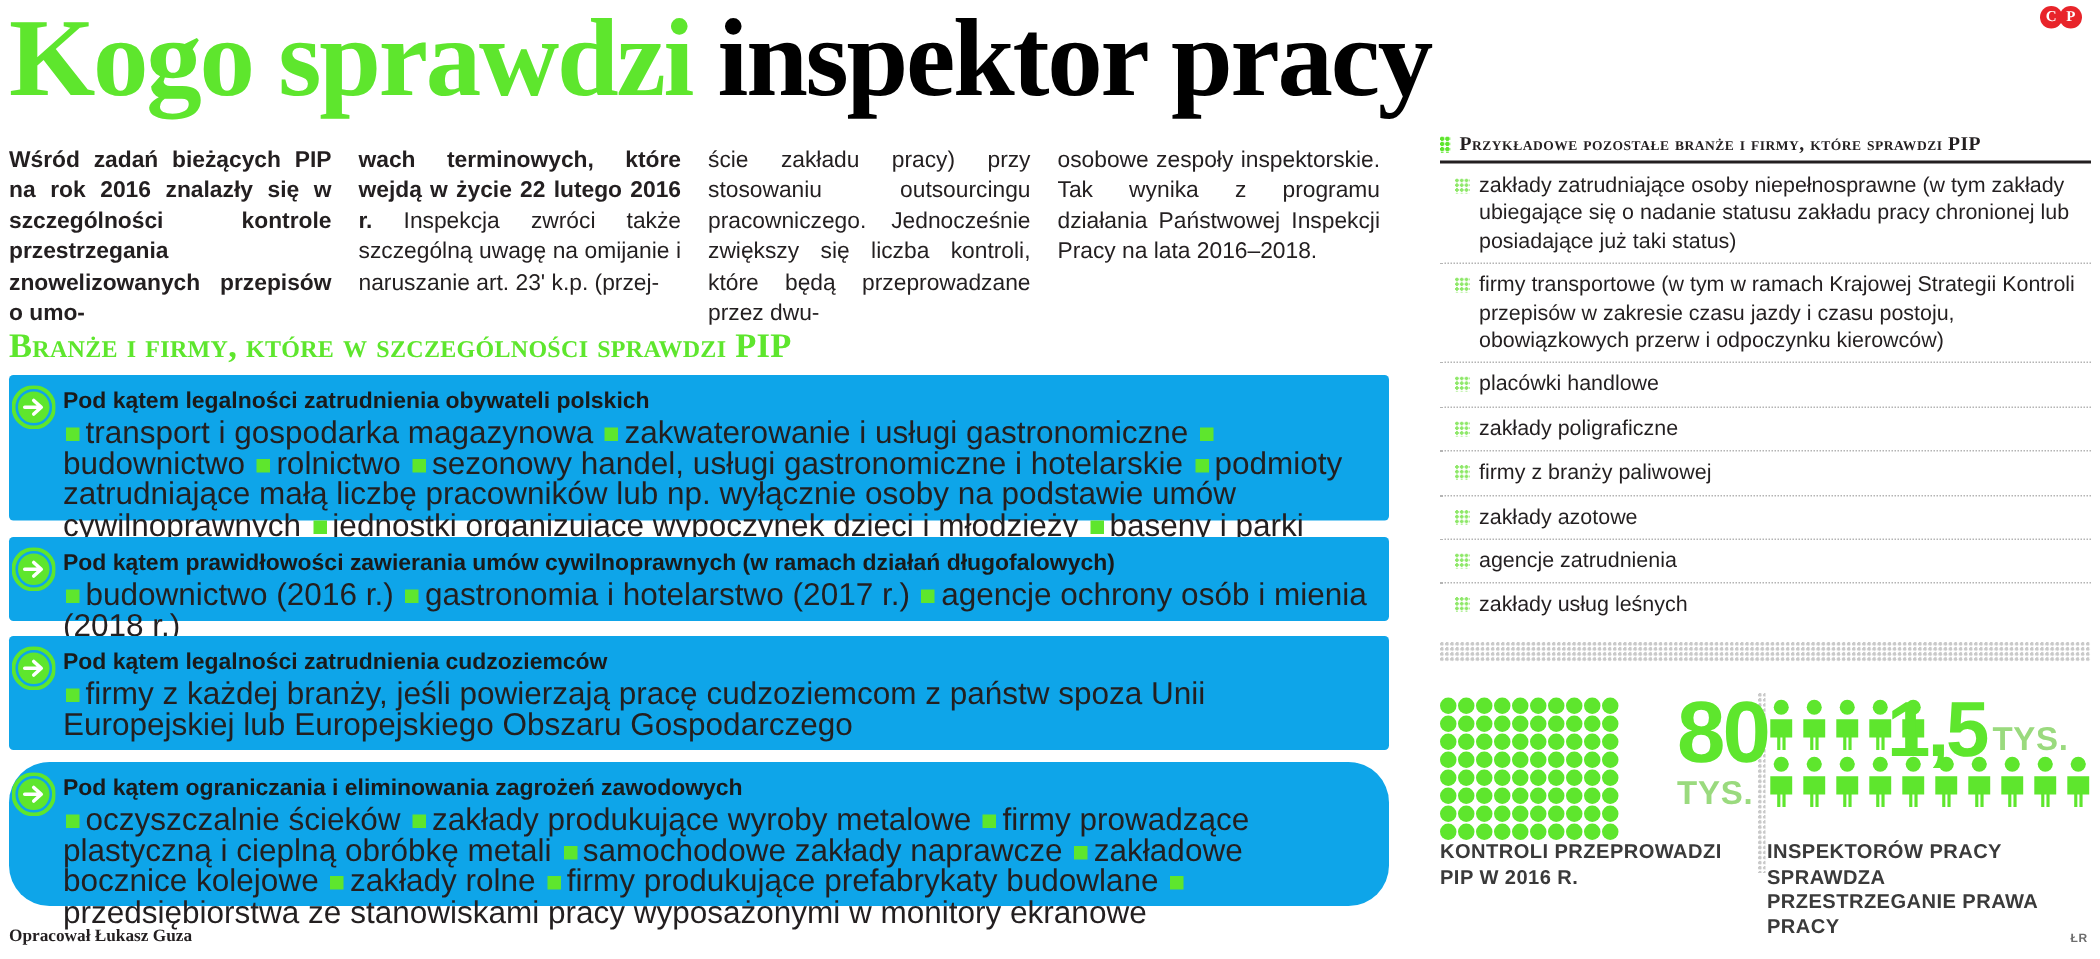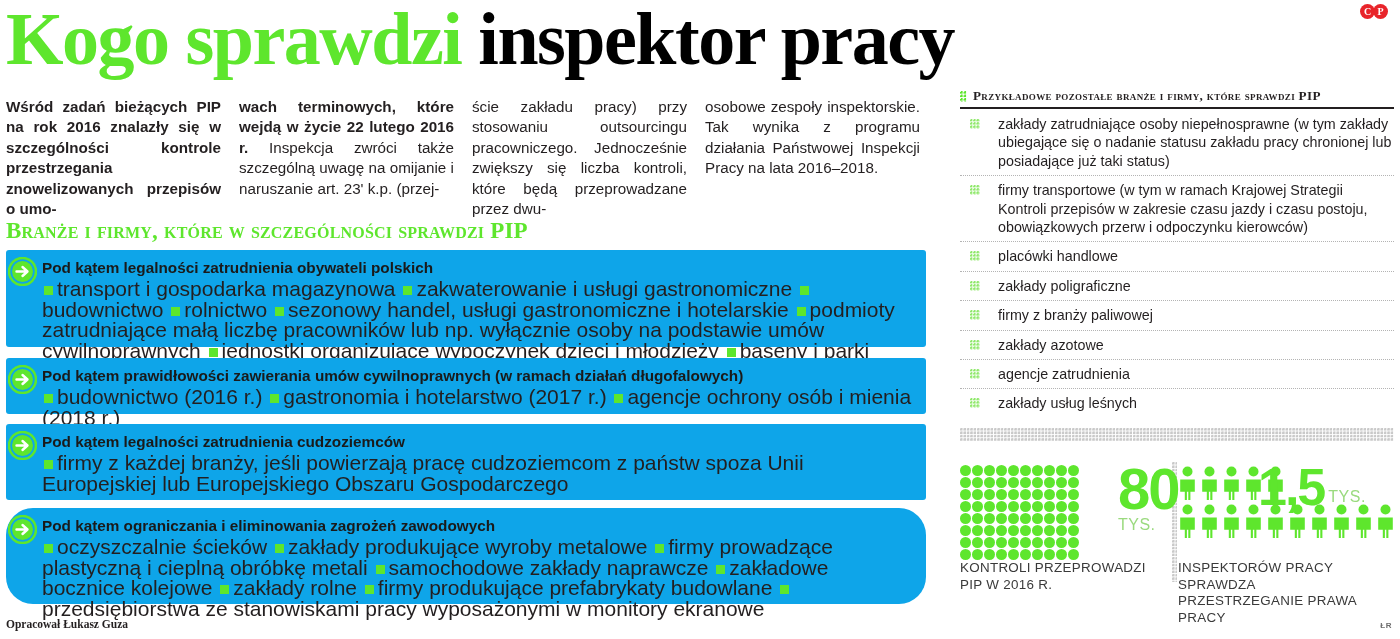--- a/index.html
+++ b/index.html
@@ -185,21 +185,21 @@
   .rail-rule {
     margin-top: 3px;
     height: 2px;
     background: #231f20;
   }
 
   .rail-list { margin-top: 1px; }
   .rail-item {
     display: flex;
     align-items: flex-start;
-    gap: 18px;
+    gap: 6px;
     padding: 5px 0 5px 10px;
     border-bottom: 1px dotted #b4b4b4;
   }
   .rail-item:last-child { border-bottom: none; }
   .rail-bullet {
     flex: 0 0 auto;
     margin-top: 4px;
     width: 10px;
     height: 10px;
     background-image:
@@ -257,37 +257,37 @@
     color: #5ee62d;
     font-weight: bold;
     font-size: 58px;
     line-height: 50px;
     letter-spacing: -2px;
     font-family: "Liberation Sans", sans-serif;
   }
   .big-num.small { font-size: 52px; }
   .unit {
     color: #9ada7e;
-    font-weight: normal;
-    font-size: 16px;
+    font-weight: bold;
+    font-size: 22px;
     letter-spacing: 0.5px;
   }
   .num-wrap { padding-top: 2px; margin-left: 33px; }
   .num-row { display: flex; align-items: flex-end; gap: 4px; }
   .unit-below { margin-top: 2px; }
 
   .people-rows { margin-top: 4px; }
   .people-row { display: flex; gap: 3px; margin-bottom: 4px; }
   .people-row svg { display: block; }
 
   .stat-caption {
     margin-top: 6px;
     font-size: 13.4px;
     line-height: 16.6px;
-    font-weight: normal;
+    font-weight: bold;
     letter-spacing: 0.3px;
     color: #3a3a3a;
     text-transform: uppercase;
   }
 
   .rail-vdots {
     position: absolute;
     left: 1172px;
     top: 462px;
     width: 5px;

